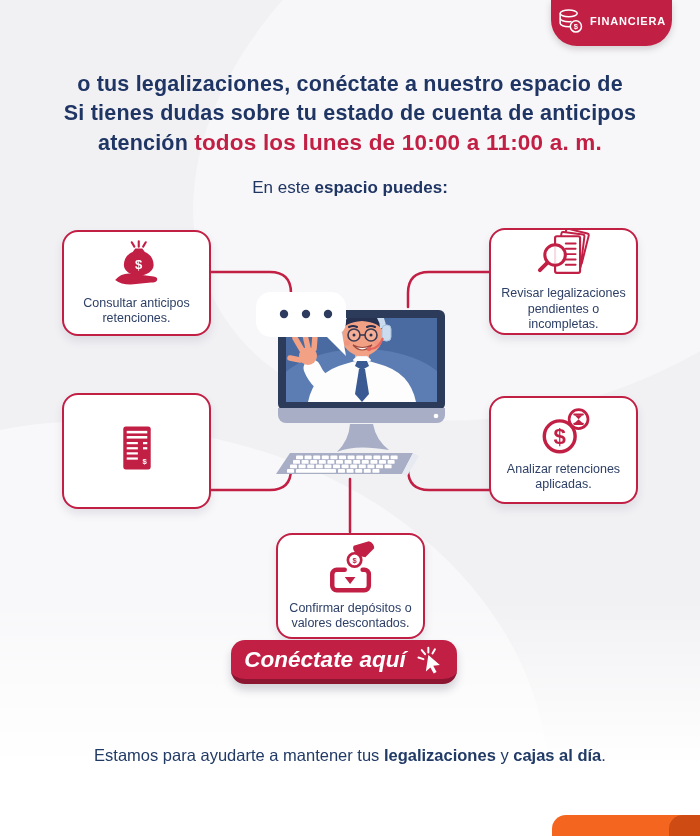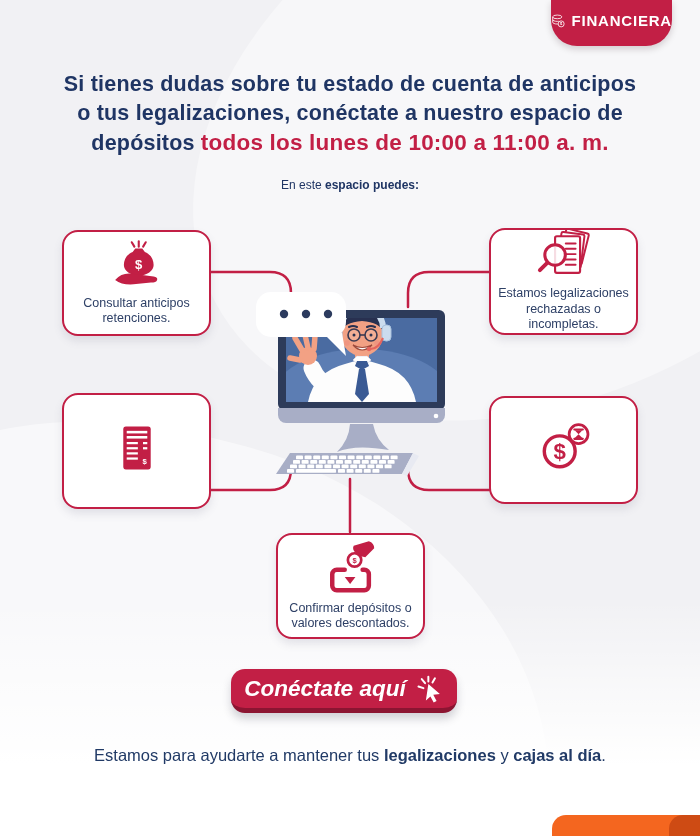--- a/index.html
+++ b/index.html
@@ -13,29 +13,29 @@
   .swirl-b { position:absolute; top:430px; left:-270px; width:820px; height:660px;
              background:#fff; opacity:.5; border-radius:48%; transform:rotate(14deg); }
   .bottom-fade { position:absolute; left:0; top:600px; width:700px; height:236px;
              background:linear-gradient(180deg, rgba(255,255,255,0), #ffffff 70%); }
 
   
   .badge { position:absolute; left:551px; top:0; width:121px; height:46px;
            background:#C21F45; border-radius:0 0 26px 26px; display:flex; align-items:center;
            justify-content:center; gap:6px; padding-bottom:5px; z-index:6;
            box-shadow:0 3px 7px rgba(40,10,20,.18); }
-  .badge-label { color:#fff; font-size:15px; font-weight:700; letter-spacing:.8px; }
+  .badge-label { color:#fff; font-size:11px; font-weight:700; letter-spacing:.8px; }
 
   
   .heading { position:absolute; top:70px; left:0; width:700px; text-align:center;
              font-size:21.5px; font-weight:700; color:#1F3564; line-height:29px;
              letter-spacing:.2px; z-index:3; }
   .heading .hl { color:#C21F45; font-weight:800; font-size:22.5px;text-align:right; }
   .subtitle { position:absolute; top:178px; left:0; width:700px; text-align:center;
-              font-size:12px; color:#1F3564; z-index:3; }
+              font-size:17px; color:#1F3564; z-index:3; }
   .subtitle .b { font-weight:700; }
 
   
   .connectors { position:absolute; left:0; top:0; z-index:2; pointer-events:none; }
 
   
   .card { position:absolute; background:#fff; border:2.5px solid #C21F45; border-radius:16px;
           display:flex; flex-direction:column; align-items:center; justify-content:center;
           padding:6px 7px; text-align:center; z-index:3;
           box-shadow:0 5px 9px rgba(100,100,130,.15); }
@@ -44,21 +44,21 @@
   .card-tl { left:62px;  top:230px; width:149px; height:106px; }
   .card-tr { left:489px; top:228px; width:149px; height:107px; }
   .card-bl { left:62px;  top:393px; width:149px; height:116px; }
   .card-br { left:489px; top:396px; width:149px; height:108px; }
   .card-cb { left:276px; top:533px; width:149px; height:106px; }
 
   
   .illus { position:absolute; left:250px; top:286px; z-index:4; }
 
   
-  .cta { position:absolute; left:231px; top:669px; width:226px; height:44px;
+  .cta { position:absolute; left:231px; top:640px; width:226px; height:44px;
          background:#C21F45; border:none; border-radius:14px; border-bottom:5px solid #8C1532;
          display:flex; align-items:center; justify-content:center; gap:10px;
          color:#fff; font-family:"Liberation Sans", sans-serif; font-size:22.5px; font-weight:800;
          font-style:italic; cursor:pointer; z-index:4; box-shadow:0 6px 9px rgba(60,60,80,.22); }
 
   
   .footer { position:absolute; top:746px; left:0; width:700px; text-align:center;
             font-size:16.5px; color:#213A66; z-index:3; }
   .footer .b { font-weight:700; }
 
@@ -84,23 +84,23 @@
         <path d="M3.5,6.5 V12 c0,2.1 4.3,3.8 9.5,3.8 1.1,0 2.2,-.1 3.2,-.2"></path>
         <path d="M3.5,12 V17.5 c0,2.1 4.3,3.8 9.5,3.8 .6,0 1.1,0 1.7,-.1"></path>
       </g>
       <circle cx="21" cy="21" r="6.2" fill="#C21F45" stroke="#ffffff" stroke-width="1.7"></circle>
       <text x="21" y="24.2" text-anchor="middle" font-size="8.5" font-weight="bold" fill="#ffffff" font-family="Liberation Sans, sans-serif">$</text>
     </svg>
     <span class="badge-label">FINANCIERA</span>
   </div>
 
   <div class="heading">
+    <div>o tus legalizaciones, conéctate a nuestro espacio de</div>
     <div>Si tienes dudas sobre tu estado de cuenta de anticipos</div>
-    <div>o tus legalizaciones, conéctate a nuestro espacio de</div>
-    <div><span>depósitos </span><span class="hl">todos los lunes de 10:00 a 11:00 a. m.</span></div>
+    <div><span>atención </span><span class="hl">todos los lunes de 10:00 a 11:00 a. m.</span></div>
   </div>
 
   <div class="subtitle"><span>En este </span><span class="b">espacio puedes:</span></div>
 
   <svg class="connectors" width="700" height="836" viewBox="0 0 700 836">
     <g fill="none" stroke="#C21F45" stroke-width="2.5" stroke-linecap="round">
       <path d="M211,272 H270 Q291,272 291,293 V297"></path>
       <path d="M489,272 H429 Q408,272 408,293 V307"></path>
       <path d="M211,490 H270 Q291,490 291,469"></path>
       <path d="M489,490 H429 Q408,490 408,469"></path>
@@ -134,21 +134,21 @@
       <g stroke="#C21F45" stroke-width="2.2" stroke-linecap="round">
         <path d="M34,15 H45"></path>
           <path d="M34,21 H45"></path>
           <path d="M34,27 H45"></path>
           <path d="M34,33 H45"></path>
           <path d="M34,39 H45"></path>
       </g>
       <circle cx="22" cy="28" r="11.5" fill="#ffffff" fill-opacity=".85" stroke="#C21F45" stroke-width="3.4"></circle>
       <path d="M13.5,36.5 L5,45" stroke="#C21F45" stroke-width="4.4" stroke-linecap="round"></path>
     </svg>
-    <span class="lbl">Estamos legalizaciones rechazadas o incompletas.</span>
+    <span class="lbl">Revisar legalizaciones pendientes o incompletas.</span>
   </div>
 
   <div class="card card-bl">
     <svg width="36" height="48" viewBox="0 0 40 56">
       <rect x="4" y="3" width="32" height="50" rx="3" fill="#C21F45"></rect>
       <g fill="#ffffff">
         <rect x="8" y="8" width="24" height="3"></rect>
         <rect x="8" y="14" width="24" height="3"></rect>
         <rect x="8" y="21" width="13" height="2.6"></rect>
         <rect x="27" y="21" width="5" height="2.6"></rect>
@@ -163,20 +163,21 @@
 
   <div class="card card-br">
     <svg width="56" height="48" viewBox="0 0 64 56">
       <circle cx="27" cy="33" r="18" fill="#ffffff" stroke="#C21F45" stroke-width="4"></circle>
       <text x="27" y="42" text-anchor="middle" font-size="26" font-weight="bold" fill="#C21F45" font-family="Liberation Sans, sans-serif">$</text>
       <circle cx="49" cy="13" r="11" fill="#ffffff" stroke="#C21F45" stroke-width="3.2"></circle>
       <path d="M44,7.5 h10 M44,18.5 h10" stroke="#C21F45" stroke-width="2.4" stroke-linecap="round"></path>
       <polygon points="44.5,8.5 53.5,8.5 49,13" fill="#C21F45"></polygon>
       <polygon points="44.5,17.5 53.5,17.5 49,13" fill="#C21F45"></polygon>
     </svg>
+    <span class="lbl">Analizar retenciones aplicadas.</span>
   </div>
 
   <div class="card card-cb">
     <svg width="50" height="54" viewBox="0 0 56 60">
       <path d="M31,5 L48,0 Q54,2 54,8 L44,18 Q36,17 33,13 Q29,9 31,5 Z" fill="#C21F45"></path>
       <circle cx="32" cy="21" r="7.5" fill="#ffffff" stroke="#C21F45" stroke-width="3"></circle>
       <text x="32" y="24.5" text-anchor="middle" font-size="8.5" font-weight="bold" fill="#C21F45" font-family="Liberation Sans, sans-serif">$</text>
       <path d="M21,32 H12 a5,5 0 0 0 -5,5 v13 a5,5 0 0 0 5,5 h31 a5,5 0 0 0 5,-5 V37 a5,5 0 0 0 -5,-5 h-2" fill="none" stroke="#C21F45" stroke-width="5" stroke-linecap="round"></path>
       <polygon points="21,40 33,40 27,48" fill="#C21F45"></polygon>
     </svg>

